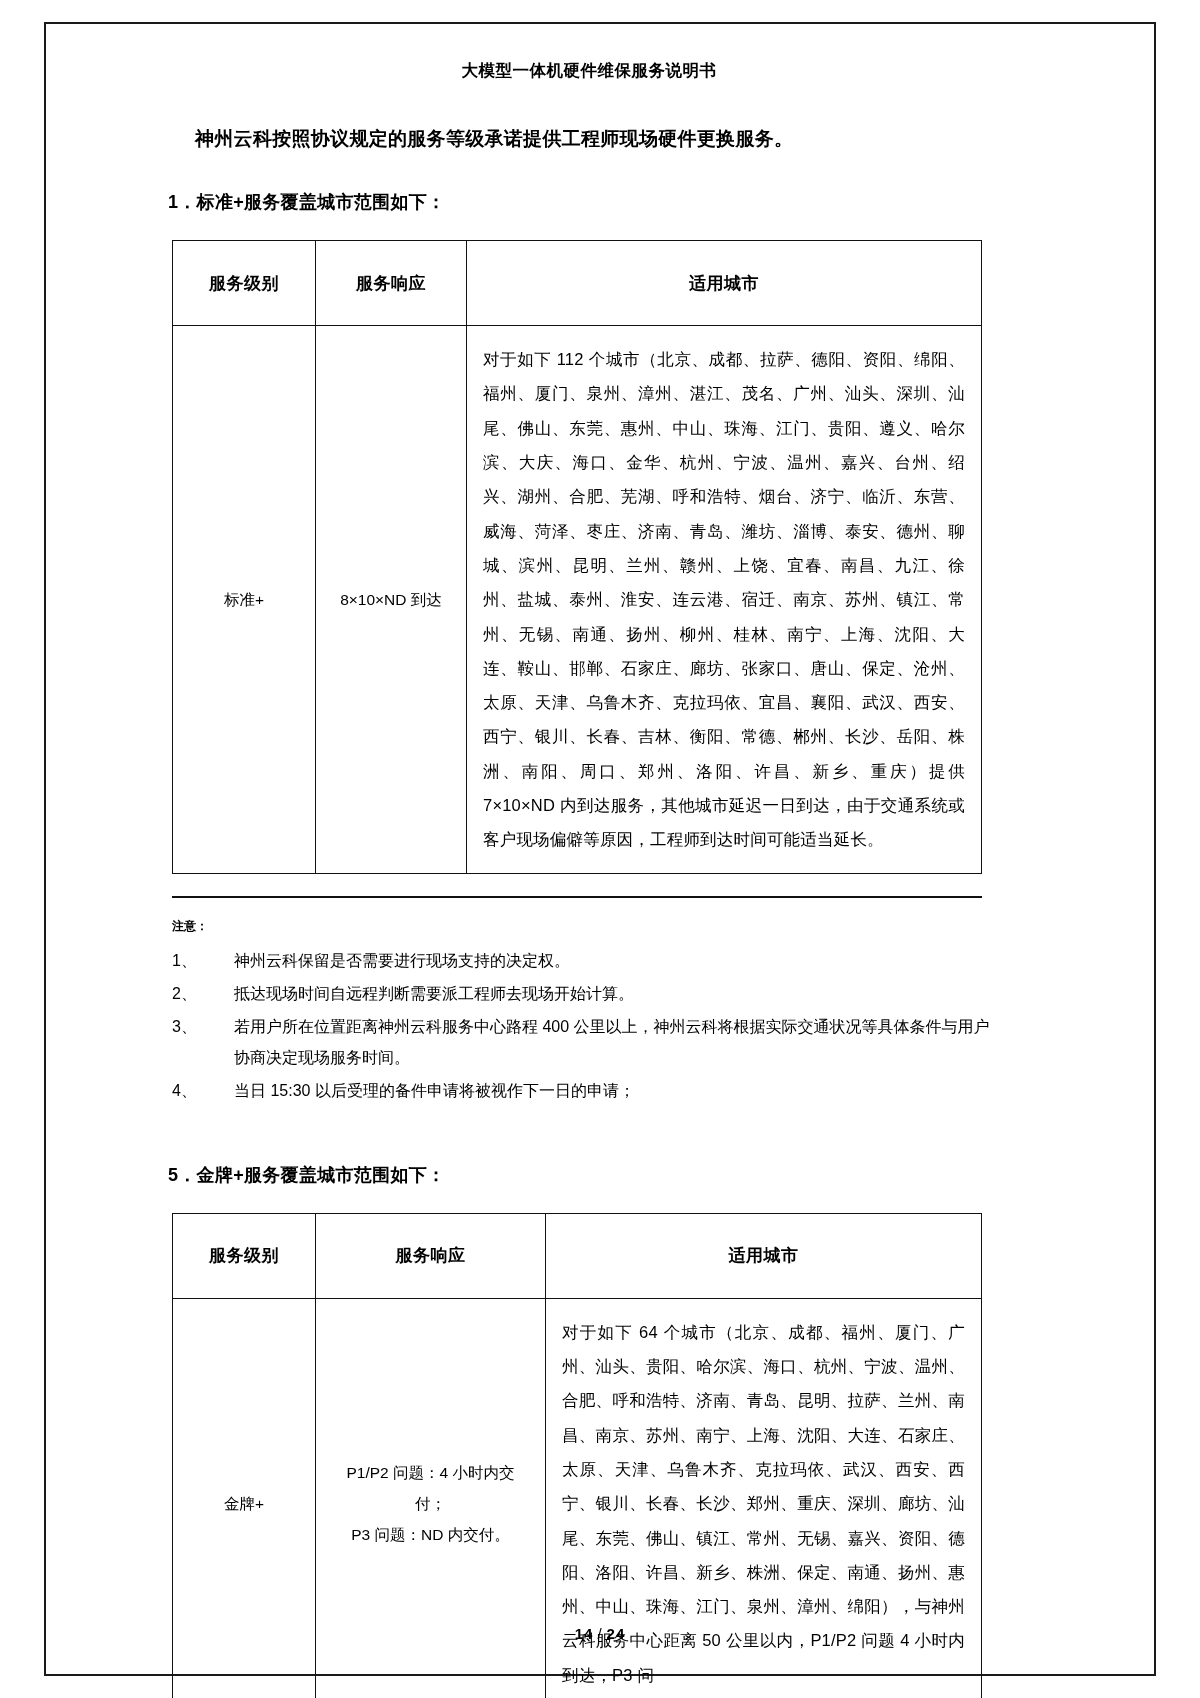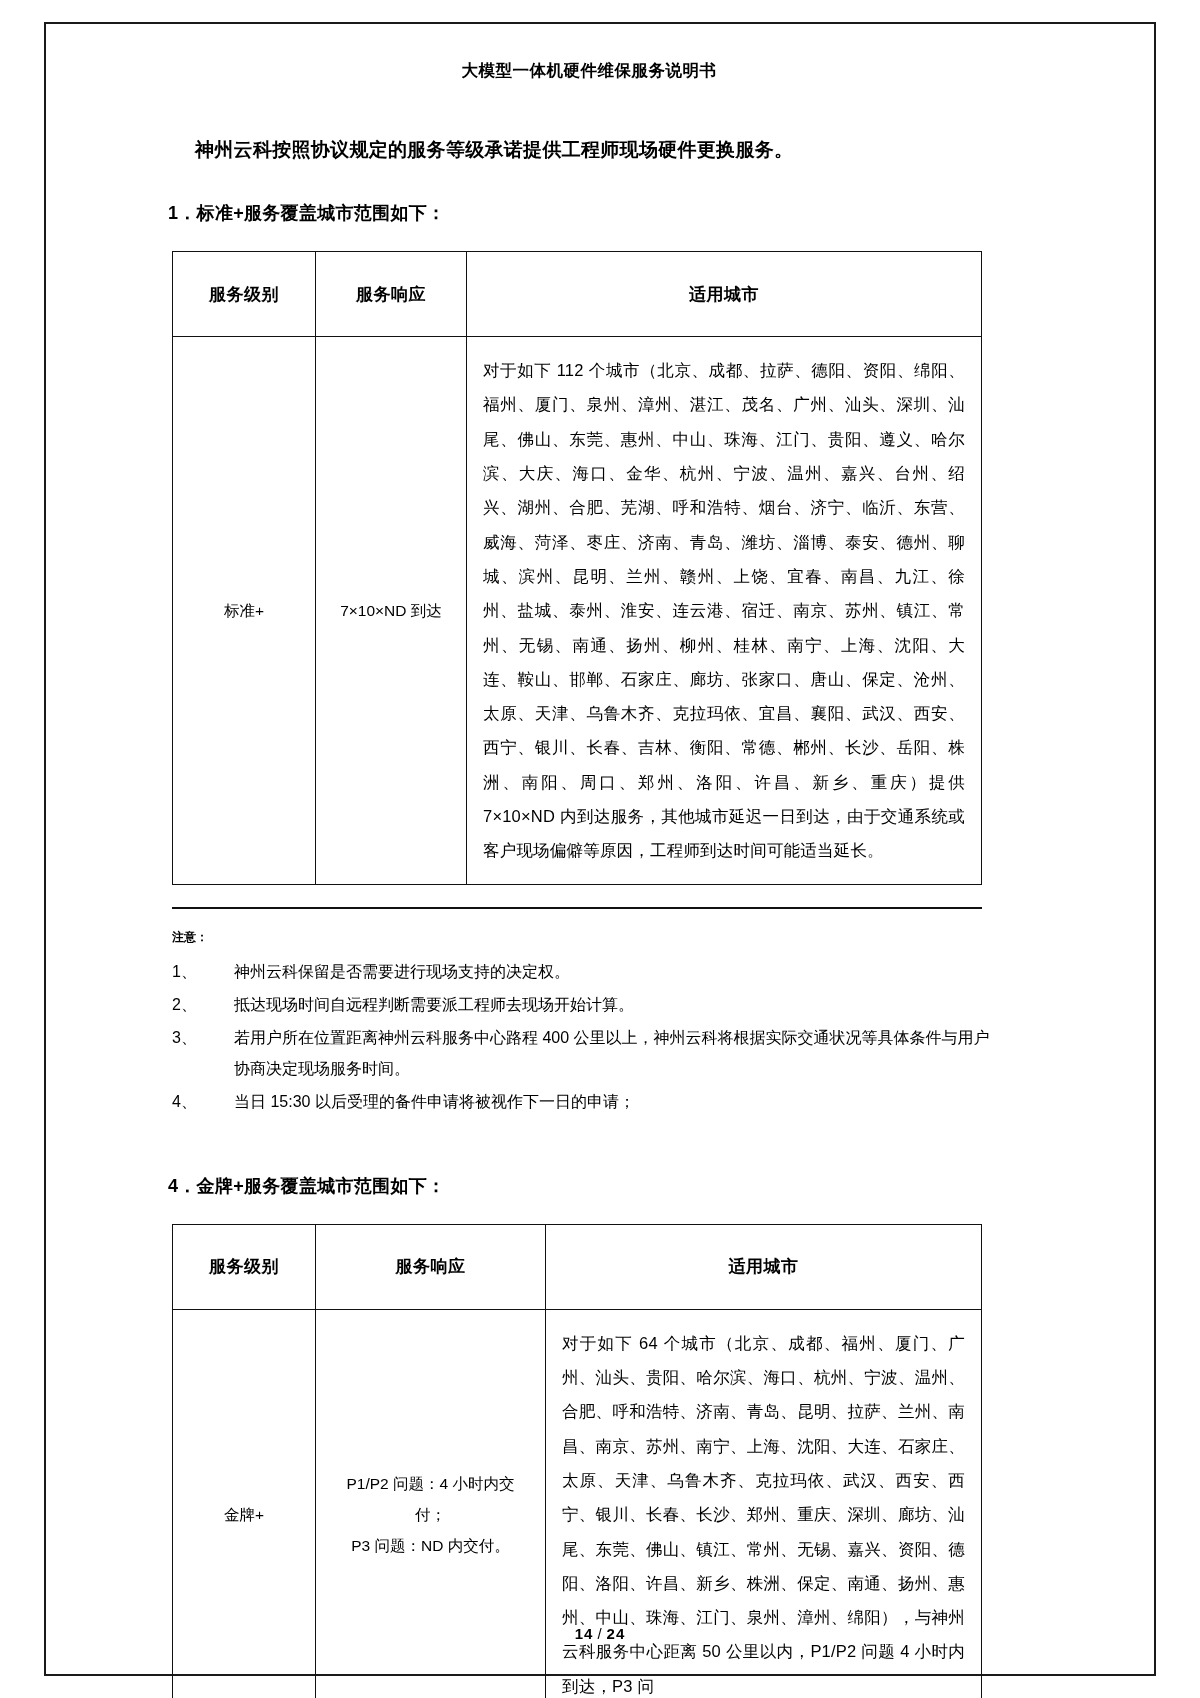--- a/index.html
+++ b/index.html
@@ -31,21 +31,21 @@
     left: 110px;
     top: 60px;
     width: 980px;
   }
   .header-title {
     text-align: center;
     font-size: 16.5px;
     font-weight: bold;
     letter-spacing: 0.5px;
     padding-right: 22px;
-    margin-bottom: 55px;
+    margin-bottom: 44px;
   }
   .intro-line {
     font-size: 19px;
     font-weight: bold;
     margin: 0 0 38px 85px;
     letter-spacing: 0.3px;
   }
   .section-heading {
     font-size: 18px;
     font-weight: bold;
@@ -156,21 +156,21 @@
       <thead>
         <tr>
           <th class="th-cell">服务级别</th>
           <th class="th-cell">服务响应</th>
           <th class="th-cell">适用城市</th>
         </tr>
       </thead>
       <tbody>
         <tr>
           <td class="cell-level">标准+</td>
-          <td class="cell-resp">7×10×ND 到达</td>
+          <td class="cell-resp">8×10×ND 到达</td>
           <td class="cell-city">对于如下 112 个城市（北京、成都、拉萨、德阳、资阳、绵阳、福州、厦门、泉州、漳州、湛江、茂名、广州、汕头、深圳、汕尾、佛山、东莞、惠州、中山、珠海、江门、贵阳、遵义、哈尔滨、大庆、海口、金华、杭州、宁波、温州、嘉兴、台州、绍兴、湖州、合肥、芜湖、呼和浩特、烟台、济宁、临沂、东营、威海、菏泽、枣庄、济南、青岛、潍坊、淄博、泰安、德州、聊城、滨州、昆明、兰州、赣州、上饶、宜春、南昌、九江、徐州、盐城、泰州、淮安、连云港、宿迁、南京、苏州、镇江、常州、无锡、南通、扬州、柳州、桂林、南宁、上海、沈阳、大连、鞍山、邯郸、石家庄、廊坊、张家口、唐山、保定、沧州、太原、天津、乌鲁木齐、克拉玛依、宜昌、襄阳、武汉、西安、西宁、银川、长春、吉林、衡阳、常德、郴州、长沙、岳阳、株洲、南阳、周口、郑州、洛阳、许昌、新乡、重庆）提供 7×10×ND 内到达服务，其他城市延迟一日到达，由于交通系统或客户现场偏僻等原因，工程师到达时间可能适当延长。</td>
         </tr>
       </tbody>
     </table>
 
     <div class="rule"></div>
 
     <div class="notes-title">注意：</div>
 
     <div class="notes">
@@ -187,21 +187,21 @@
         <span class="note-text">若用户所在位置距离神州云科服务中心路程 400 公里以上，神州云科将根据实际交通状况等具体条件与用户协商决定现场服务时间。</span>
       </div>
       <div class="note-row">
         <span class="note-num">4、</span>
         <span class="note-text">当日 15:30 以后受理的备件申请将被视作下一日的申请；</span>
       </div>
     </div>
 
     <div class="gap-after-notes"></div>
 
-    <h2 class="section-heading">4．金牌+服务覆盖城市范围如下：</h2>
+    <h2 class="section-heading">5．金牌+服务覆盖城市范围如下：</h2>
 
     <table class="svc">
       <colgroup>
         <col class="col-level">
         <col class="col-resp" style="width:230px">
         <col class="col-city">
       </colgroup>
       <thead>
         <tr>
           <th class="th-cell">服务级别</th>

